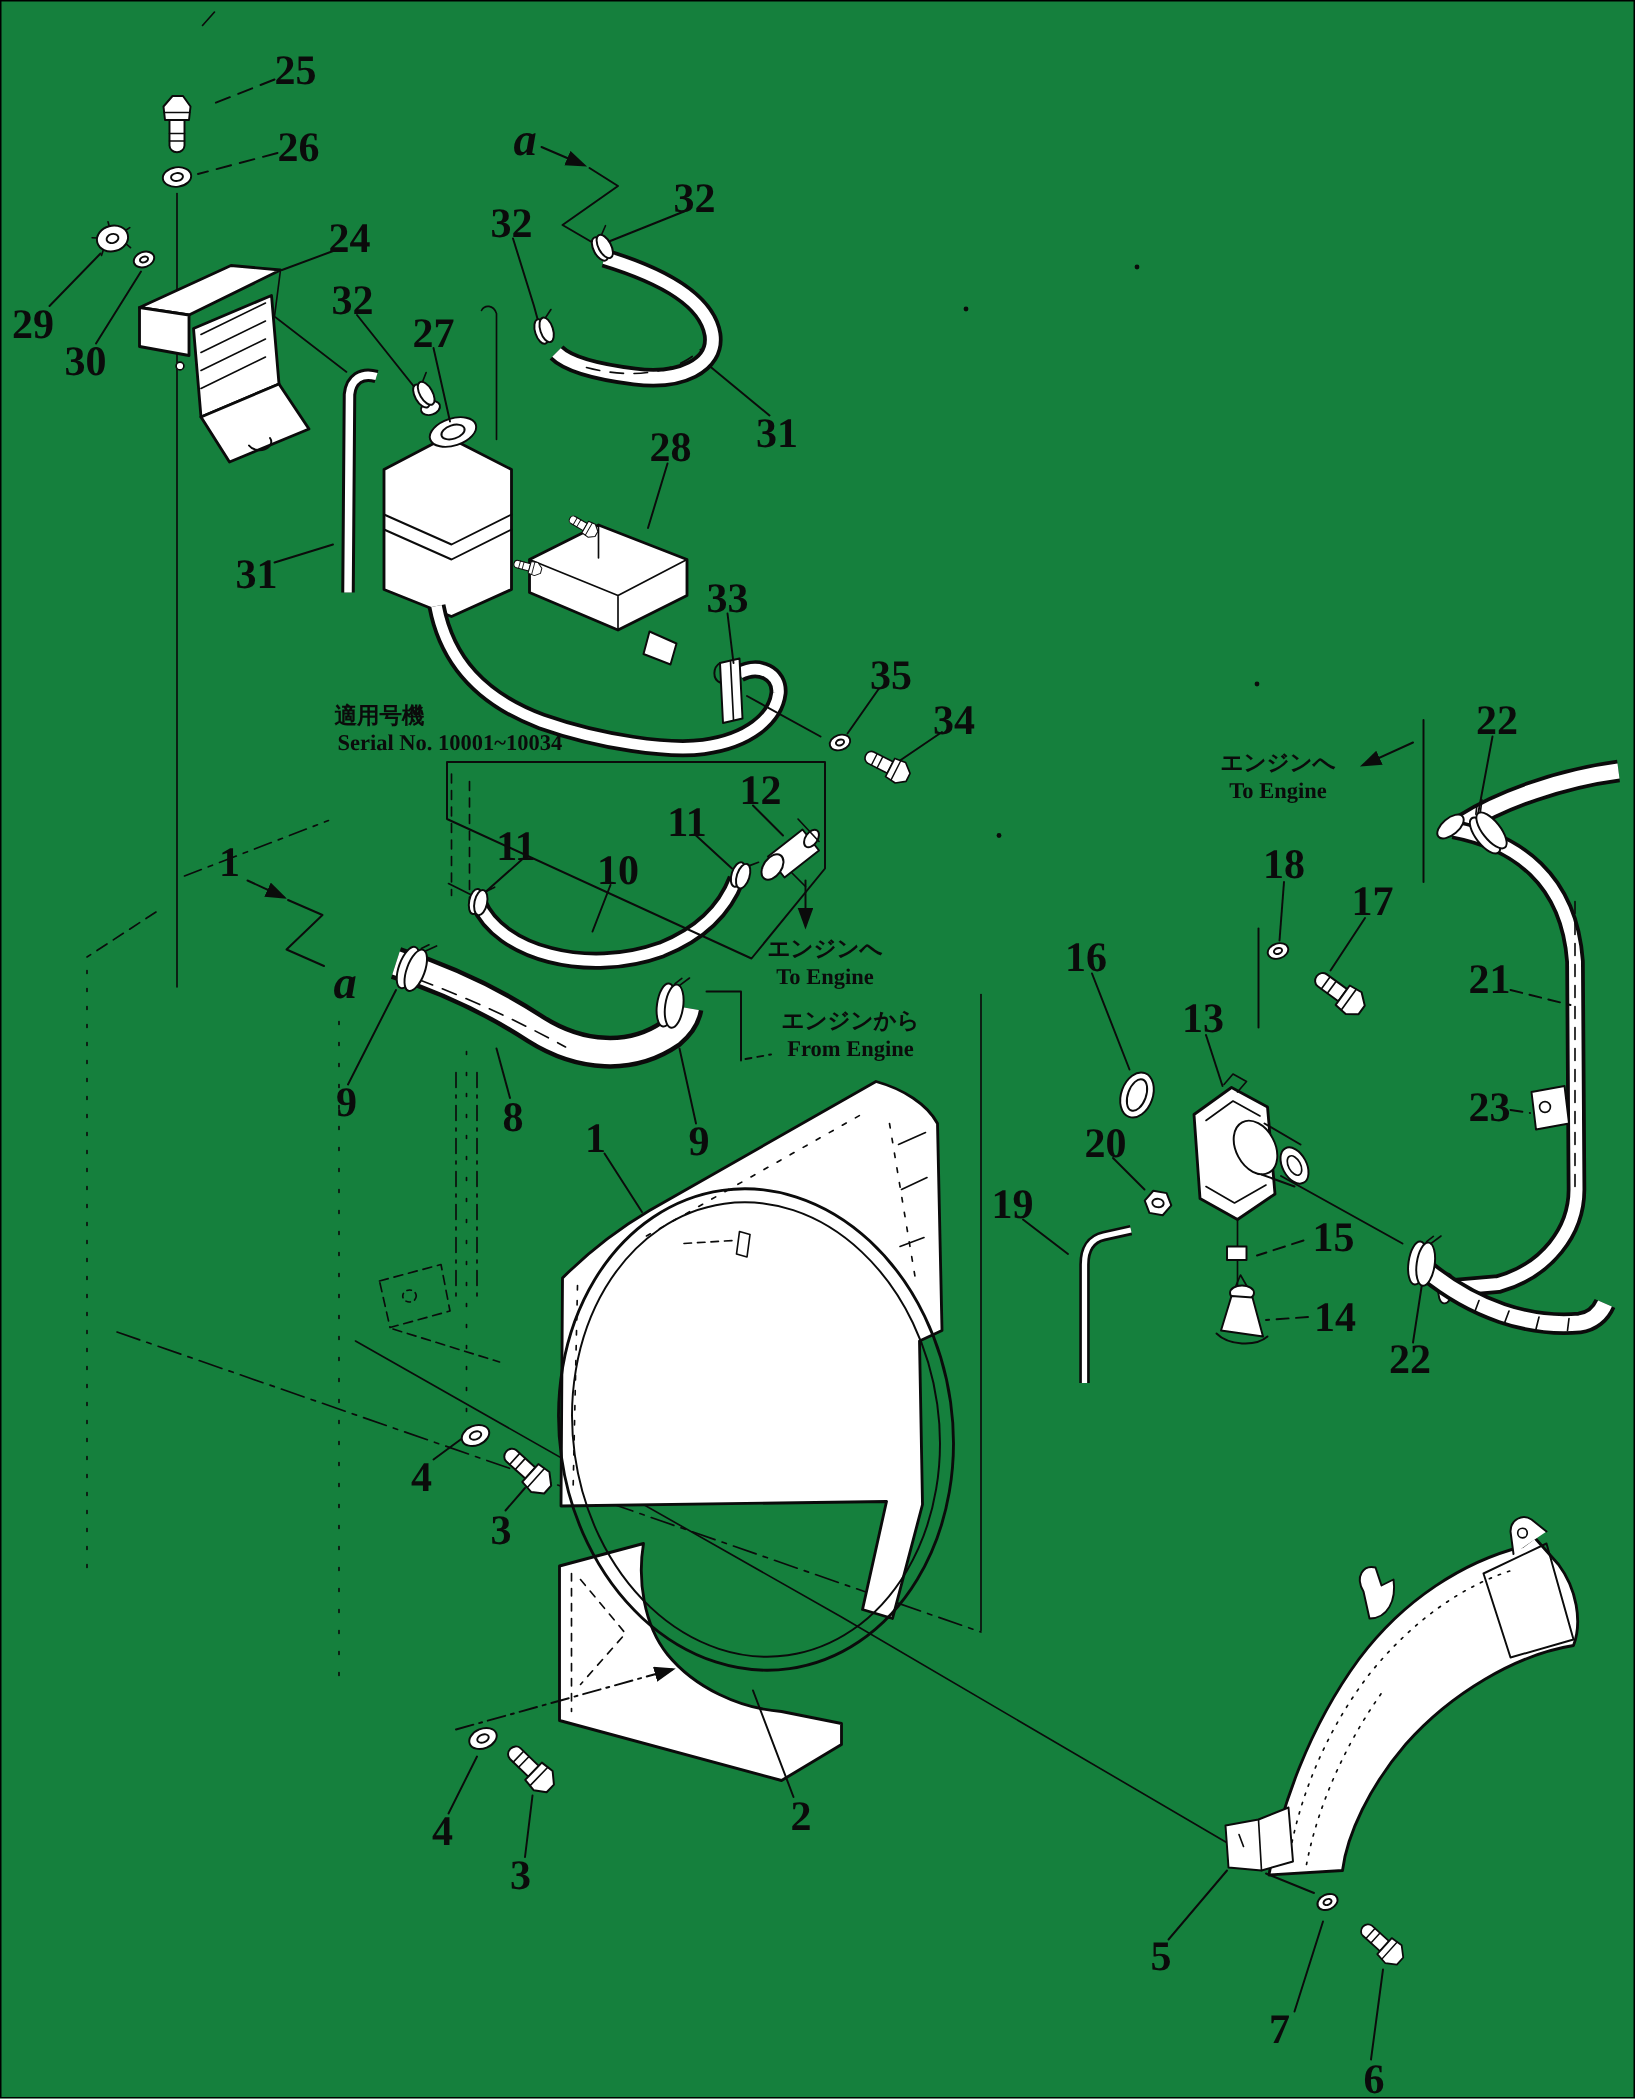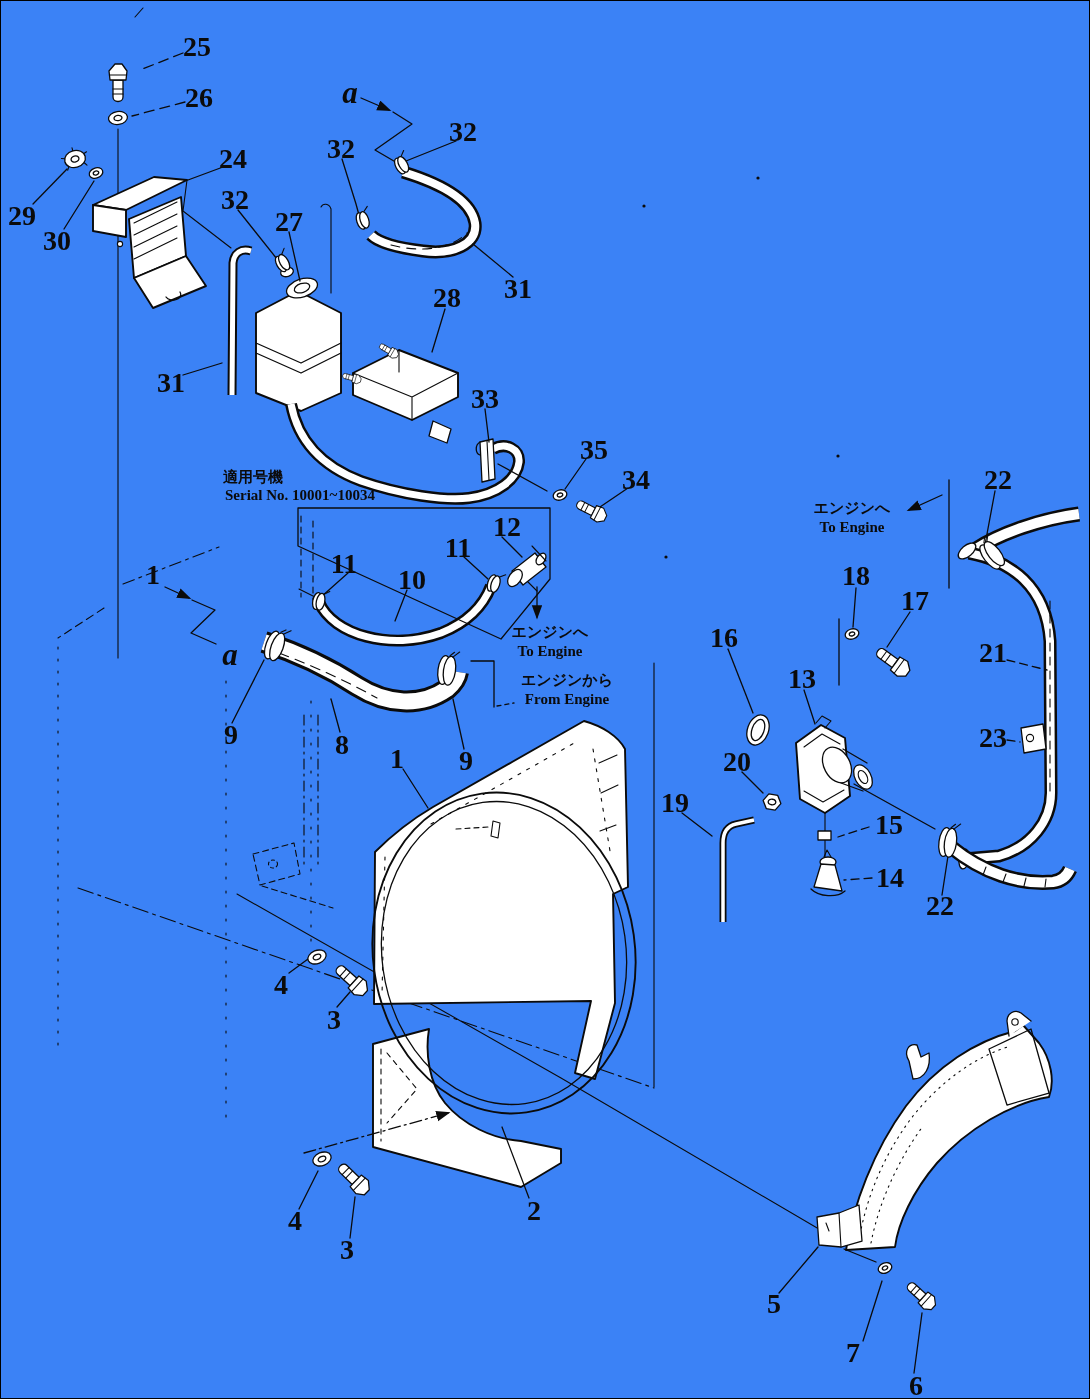--- a/index.html
+++ b/index.html
@@ -1,16 +1,16 @@
 <!DOCTYPE html>
 <html><head>
 <meta charset="utf-8">
 <style>
   html,body{margin:0;padding:0;background:#e8e8e8;}
-  .page{position:relative;width:1088px;height:1397px;background:#3b82f6;
+  .page{position:relative;width:1088px;height:1397px;background:#15803d;
         border:1px solid #000;overflow:hidden;
         font-family:"Liberation Serif","DejaVu Serif",serif;}
   svg{position:absolute;left:0;top:0;}
   .ln{stroke:#0b0b0b;fill:none;stroke-width:1.9;stroke-linejoin:round;stroke-linecap:round;}
   .fw{fill:#ffffff;}
   .thin{stroke-width:1.3;}
   .hair{stroke-width:1.1;}
   .tube-o{stroke:#0b0b0b;fill:none;stroke-linecap:butt;stroke-linejoin:round;}
   .tube-i{stroke:#ffffff;fill:none;stroke-linecap:butt;stroke-linejoin:round;}
   .lbl{font-size:28px;font-weight:600;fill:#0b0b0b;}

